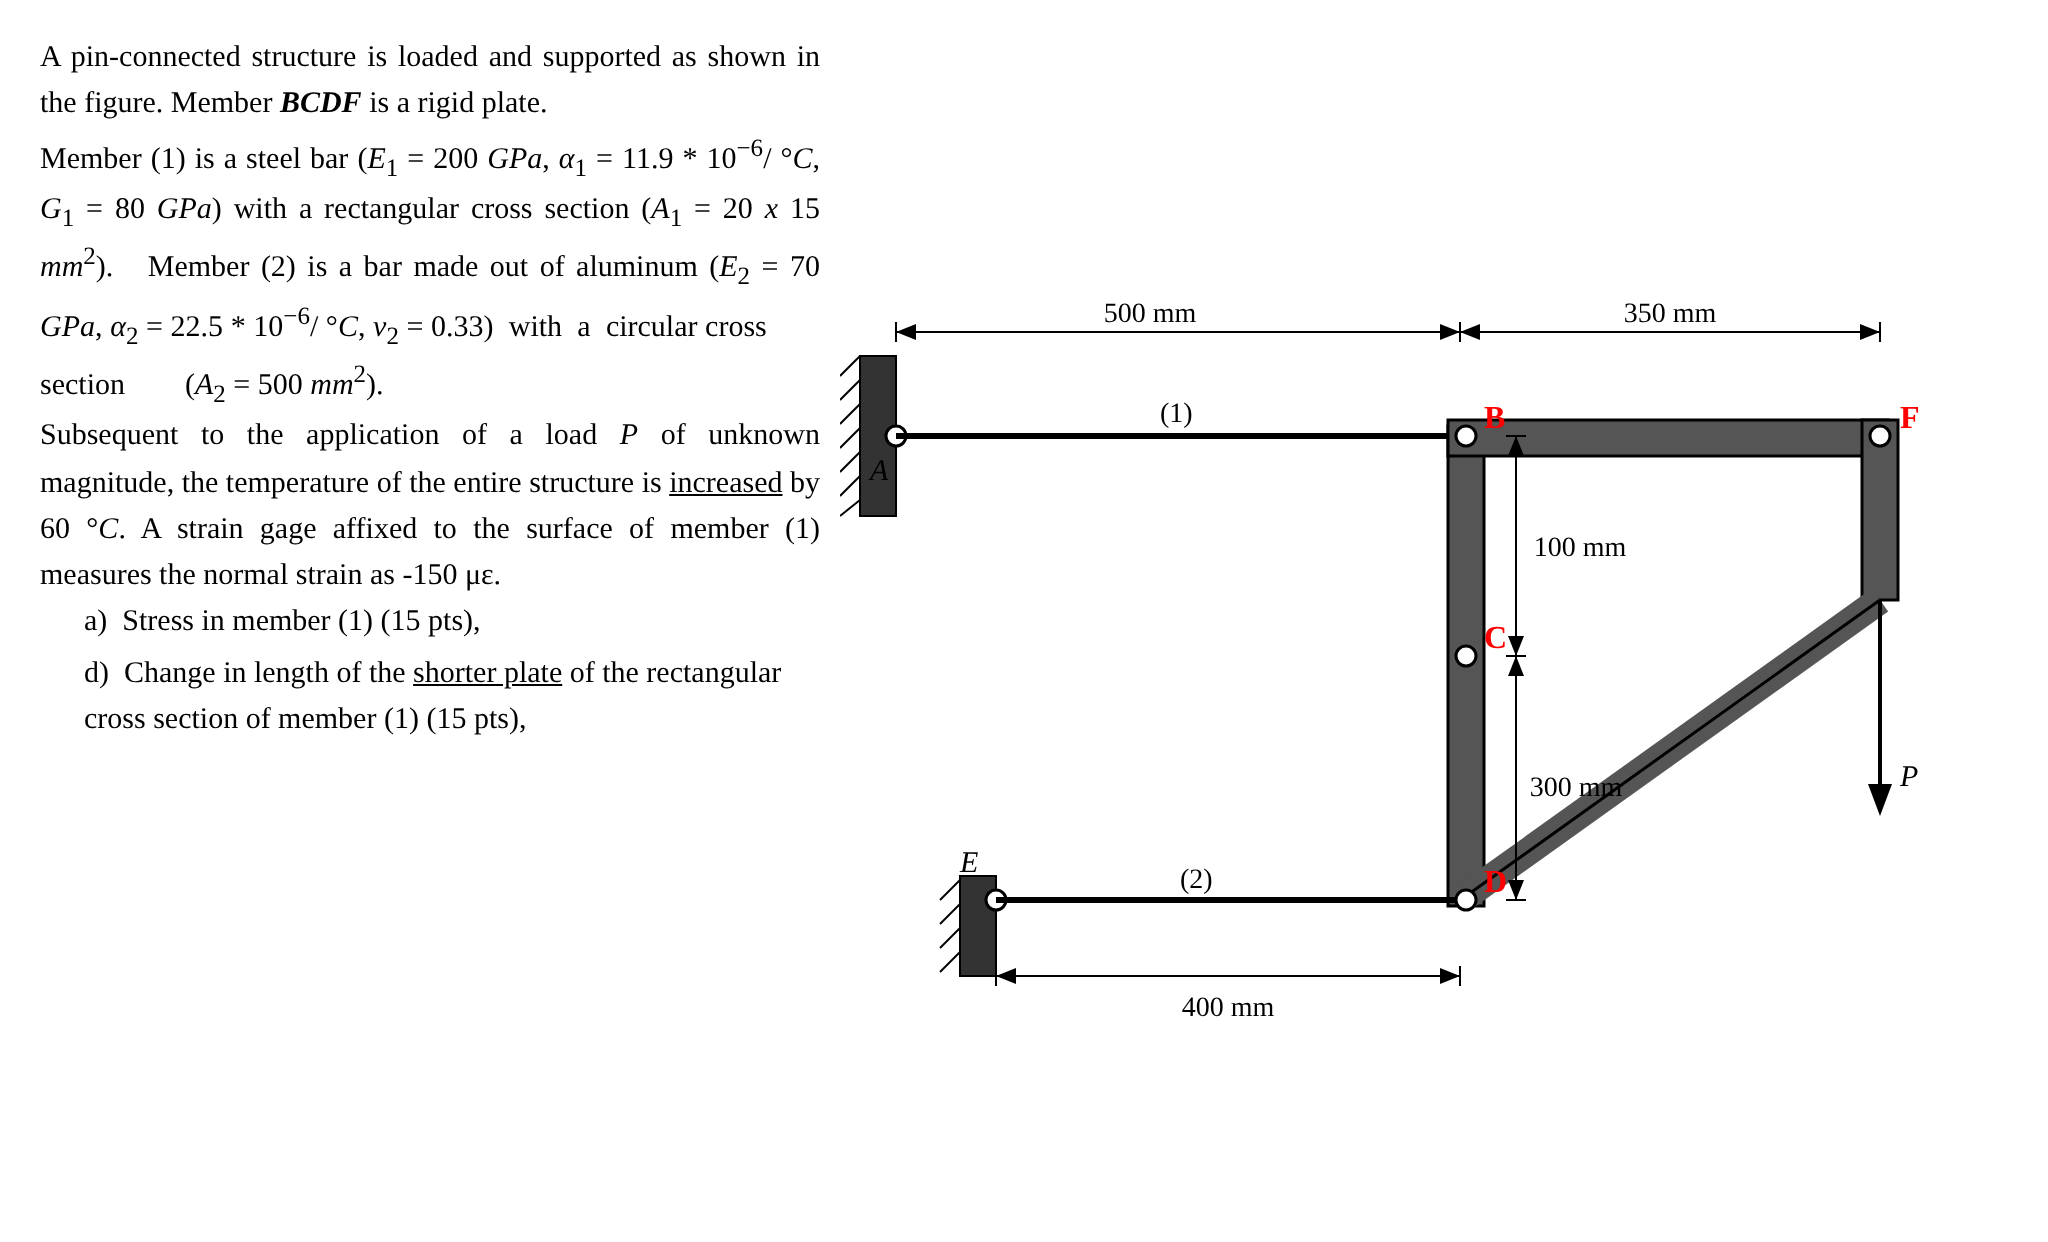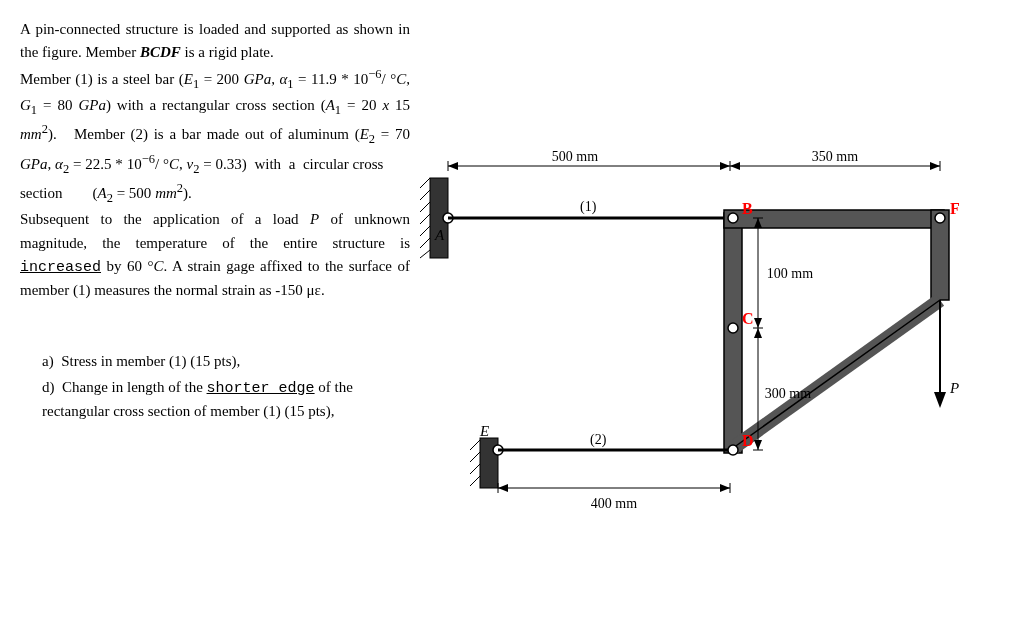--- a/index.html
+++ b/index.html
@@ -24,29 +24,27 @@
       width: 390px;
       flex-shrink: 0;
       line-height: 1.55;
     }
     .left-text p {
       text-align: justify;
       margin-bottom: 0;
     }
     .left-text .underline {
       text-decoration: underline;
-      font-family: Liberation Mono, monospace;
     }
     .determine {
       margin-top: 6px;
       margin-bottom: 2px;
     }
     .items {
       margin-left: 22px;
-      margin-top: 48px;
     }
     .items li {
       list-style: none;
       margin-bottom: 2px;
     }
     .right-diagram {
       flex: 1;
       position: relative;
       margin-left: 10px;
       margin-top: 0px;
@@ -69,21 +67,21 @@
       A pin-connected structure is loaded and supported as shown in the figure. Member <em><strong>BCDF</strong></em> is a rigid plate.
     </p>
     <p>
       Member (1) is a steel bar (<em>E</em><sub>1</sub> = 200 <em>GPa</em>, <em>α</em><sub>1</sub> = 11.9 * 10<sup>−6</sup>/ °<em>C</em>, <em>G</em><sub>1</sub> = 80 <em>GPa</em>) with a rectangular cross section (<em>A</em><sub>1</sub> = 20 <em>x</em> 15 <em>mm</em><sup>2</sup>).&nbsp;&nbsp; Member (2) is a bar made out of aluminum (<em>E</em><sub>2</sub> = 70 <em>GPa</em>, <em>α</em><sub>2</sub> = 22.5 * 10<sup>−6</sup>/ °<em>C</em>, <em>ν</em><sub>2</sub> = 0.33)&nbsp; with&nbsp; a&nbsp; circular cross&nbsp;&nbsp;&nbsp;&nbsp;&nbsp;&nbsp;&nbsp; section&nbsp;&nbsp;&nbsp;&nbsp;&nbsp;&nbsp;&nbsp; (<em>A</em><sub>2</sub> = 500 <em>mm</em><sup>2</sup>).
     </p>
     <p>
       Subsequent to the application of a load <em>P</em> of unknown magnitude, the temperature of the entire structure is <span class="underline">increased</span> by 60 °<em>C</em>. A strain gage affixed to the surface of member (1) measures the normal strain as -150 με.
     </p>
     <ul class="items">
       <li>a)&nbsp; Stress in member (1) (15 pts),</li>
-      <li>d)&nbsp; Change in length of the <span class="underline">shorter edge</span> of the rectangular cross section of member (1) (15 pts),</li>
+      <li>d)&nbsp; Change in length of the <span class="underline">shorter plate</span> of the rectangular cross section of member (1) (15 pts),</li>
     </ul>
   </div>
 
   <div class="right-diagram">
     <svg class="diagram-svg" viewBox="0 0 580 590" xmlns="http://www.w3.org/2000/svg">
 
       <rect x="10" y="160" width="18" height="80" fill="#333" stroke="#000" stroke-width="1"></rect>
 
       <line x1="10" y1="160" x2="0" y2="170" stroke="#000" stroke-width="1"></line>
       <line x1="10" y1="172" x2="0" y2="182" stroke="#000" stroke-width="1"></line>

